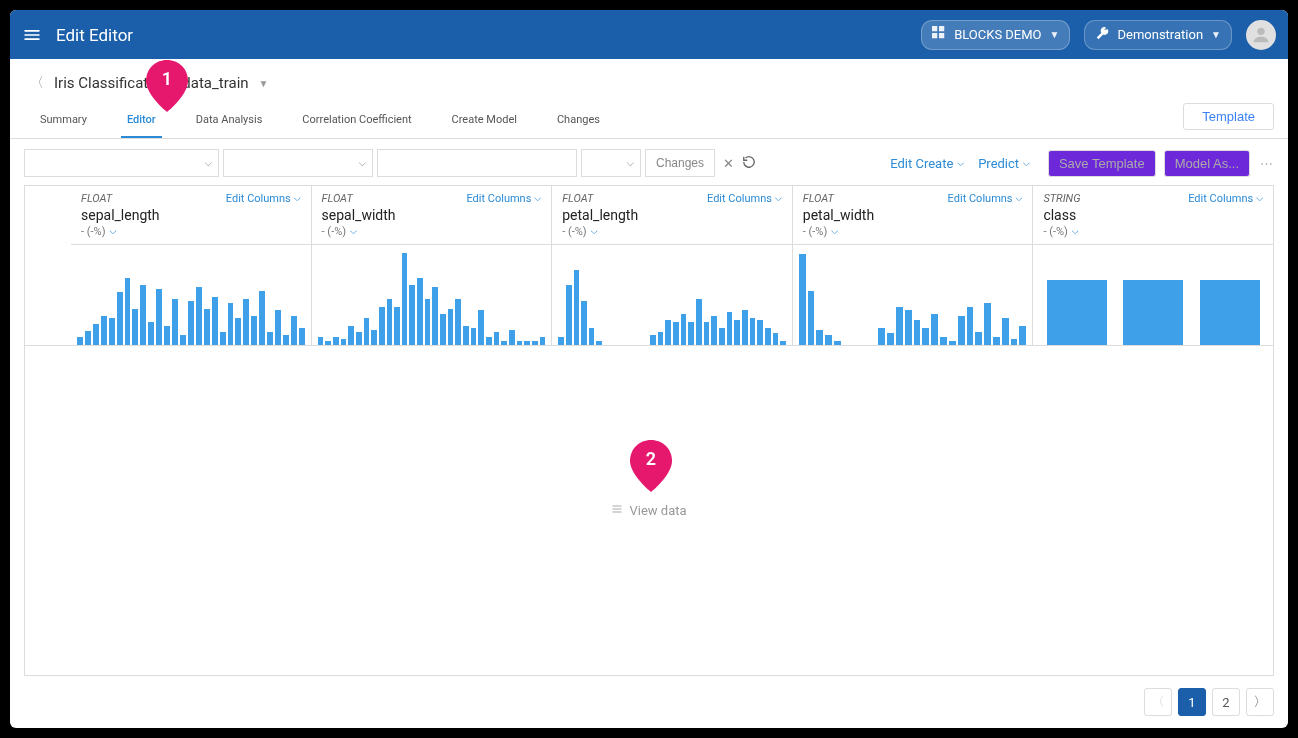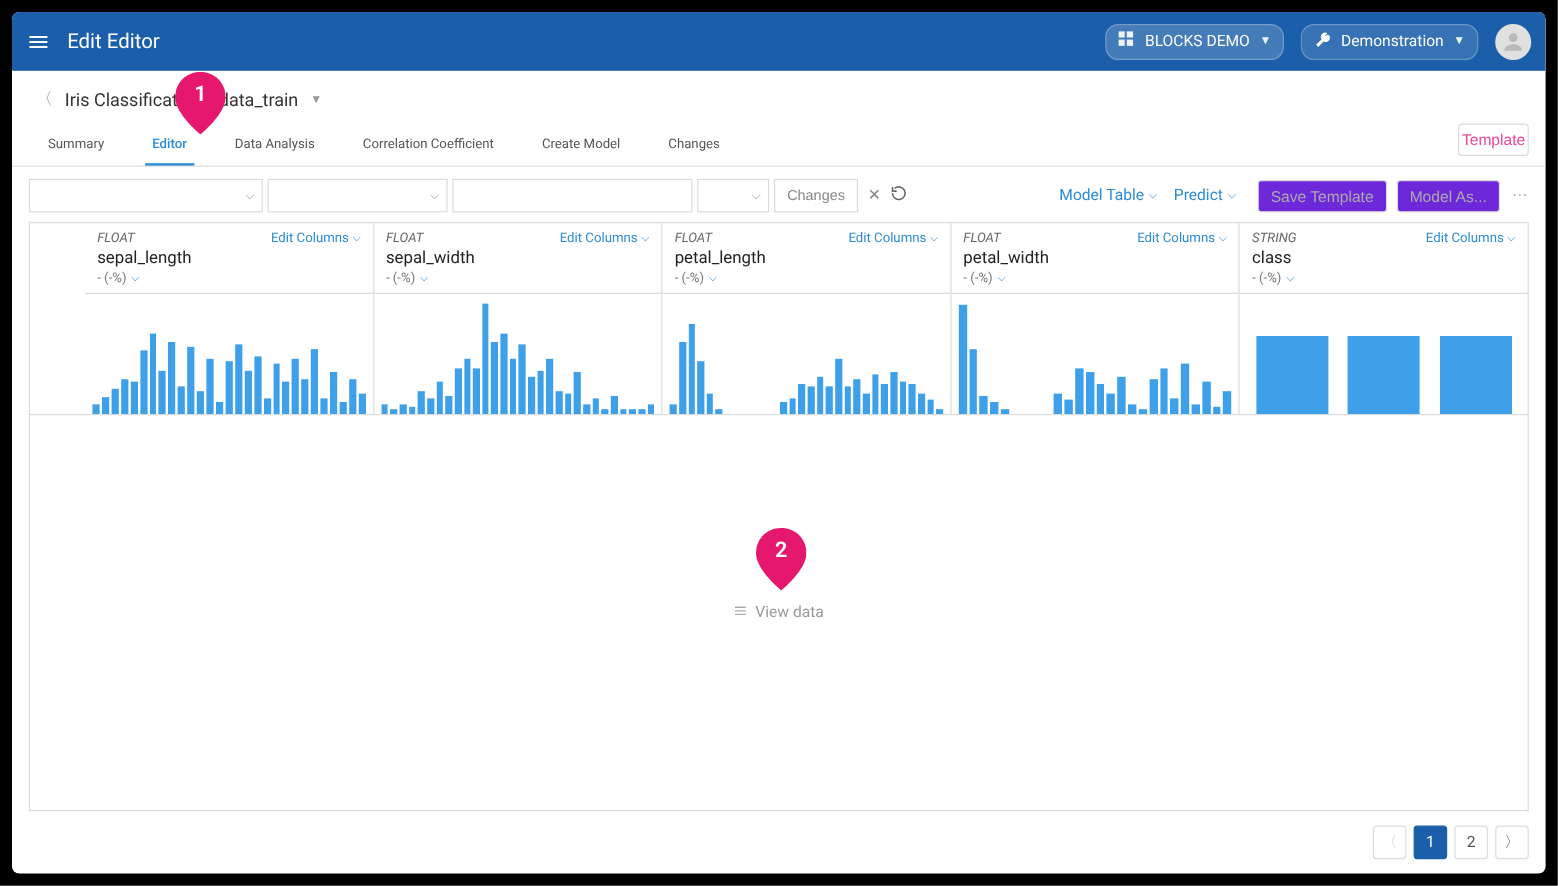--- a/index.html
+++ b/index.html
@@ -101,23 +101,23 @@
     border-bottom:2px solid var(--link-blue);
     font-weight:500;
     padding-bottom:10px;
   }
   .tabs-right {
     position:absolute; right:14px; top:4px;
   }
   .template-btn {
     background:#fff; border:1px solid var(--border);
     border-radius:3px;
-    padding:5px 2px;
+    padding:5px 18px;
     font-size:13px;
-    color:#ec4899;
+    color:#3b82f6;
   }
   
   .filter-row {
     display:flex; align-items:center;
     gap:4px;
     padding:10px 14px 0 14px;
   }
   .select-box {
     border:1px solid var(--border);
     height:28px;
@@ -304,21 +304,21 @@
         </div>
       <button class="filter-btn">Changes</button>
       <span class="icon-x">✕</span>
       <span class="icon-refresh">
         <svg viewBox="0 0 16 16" width="14" height="14">
             <path fill="none" stroke="#666" stroke-width="1.5" d="M2 8a6 6 0 1 0 2-4.5M2 2v4h4"></path>
           </svg>
       </span>
       <span class="filter-spacer"></span>
       <span class="link-btn">
-          <span>Model Table</span>
+          <span>Edit Create</span>
           <span style="font-size:9px">⌵</span>
         </span>
       <span class="link-btn">
           <span>Predict</span>
           <span style="font-size:9px">⌵</span>
         </span>
       <button class="ghost-btn">Save Template</button>
       <button class="ghost-btn">Model As...</button>
       <span class="more-dots">⋯</span>
     </div>

